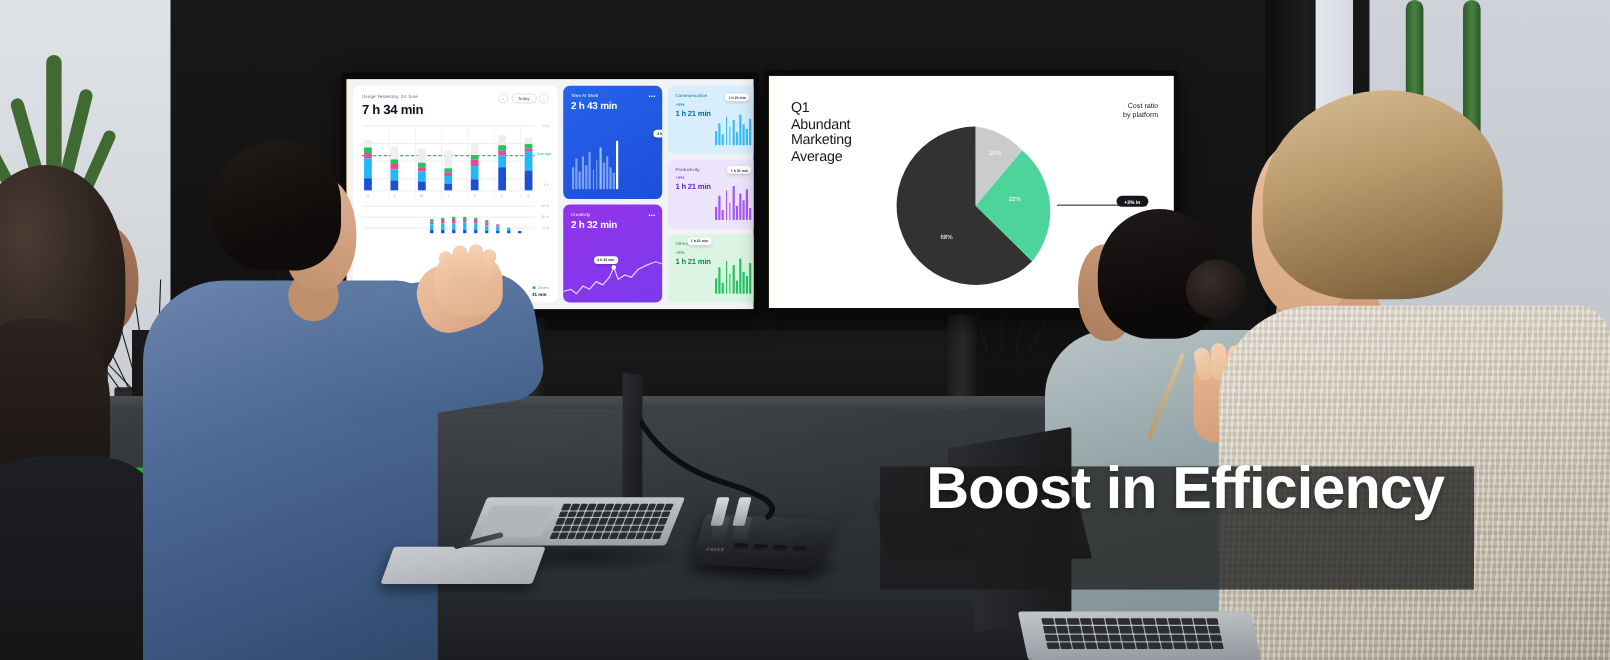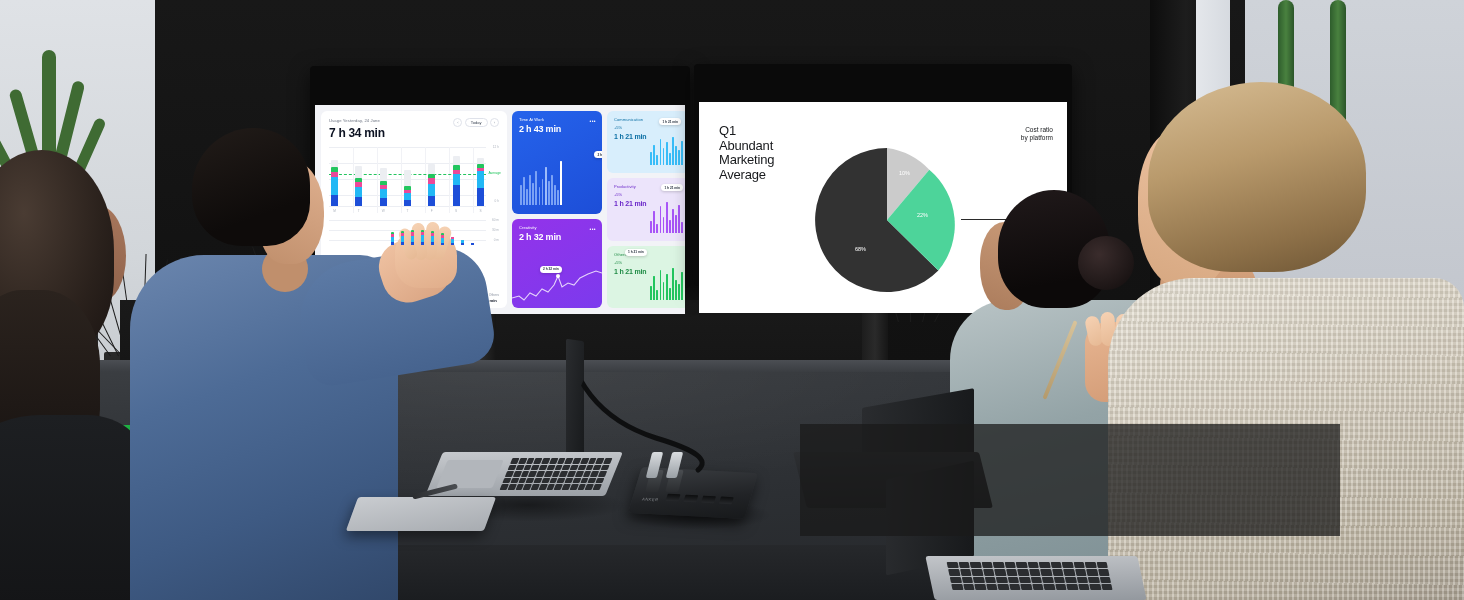--- a/index.html
+++ b/index.html
@@ -51,21 +51,21 @@
   
   .credenza { position:absolute; left:120px; top:300px; width:760px; height:120px;
       background:linear-gradient(180deg,#1a1a1a,#121212); }
 
   
   .monitor { position:absolute; background:#0a0a0a; border-radius:4px;
       box-shadow:0 6px 20px rgba(0,0,0,.6); }
 
   #mon-left  { left:310px; top:66px; width:380px; height:222px; padding:6px 5px 7px 5px; }
   #mon-right { left:694px; top:64px; width:378px; height:222px; padding:5px 5px 6px 5px; }
-  .mon-inner { width:100%; height:100%; background:#fde047; overflow:hidden; position:relative;margin-top:33px; }
+  .mon-inner { width:100%; height:100%; background:#fde047; overflow:hidden; position:relative; }
 
   .mon-stand-neck { position:absolute; background:linear-gradient(90deg,#1d1d1d,#2a2a2a 50%,#161616);
       }
   .mon-stand-base { position:absolute; background:linear-gradient(180deg,#2a2a2a,#161616);
       border-radius:3px; }
 
   
   .dash { position:absolute; inset:0; background:#f2f3f7; display:flex; gap:5px; padding:6px; }
   .dash-main { flex:0 0 186px; background:#fff; border-radius:6px; padding:7px 8px 5px 8px;
       display:flex; flex-direction:column; }
@@ -861,15 +861,16 @@
         <i></i>
         <i></i>
         <i></i>
         <i></i>
         <i></i>
     </div>
   </div>
 
   <div id="banner"></div>
   <div class="headline">
+    <span class="l2">Boost in Efficiency</span>
   </div>
 
 </div>
 
 </body></html>

